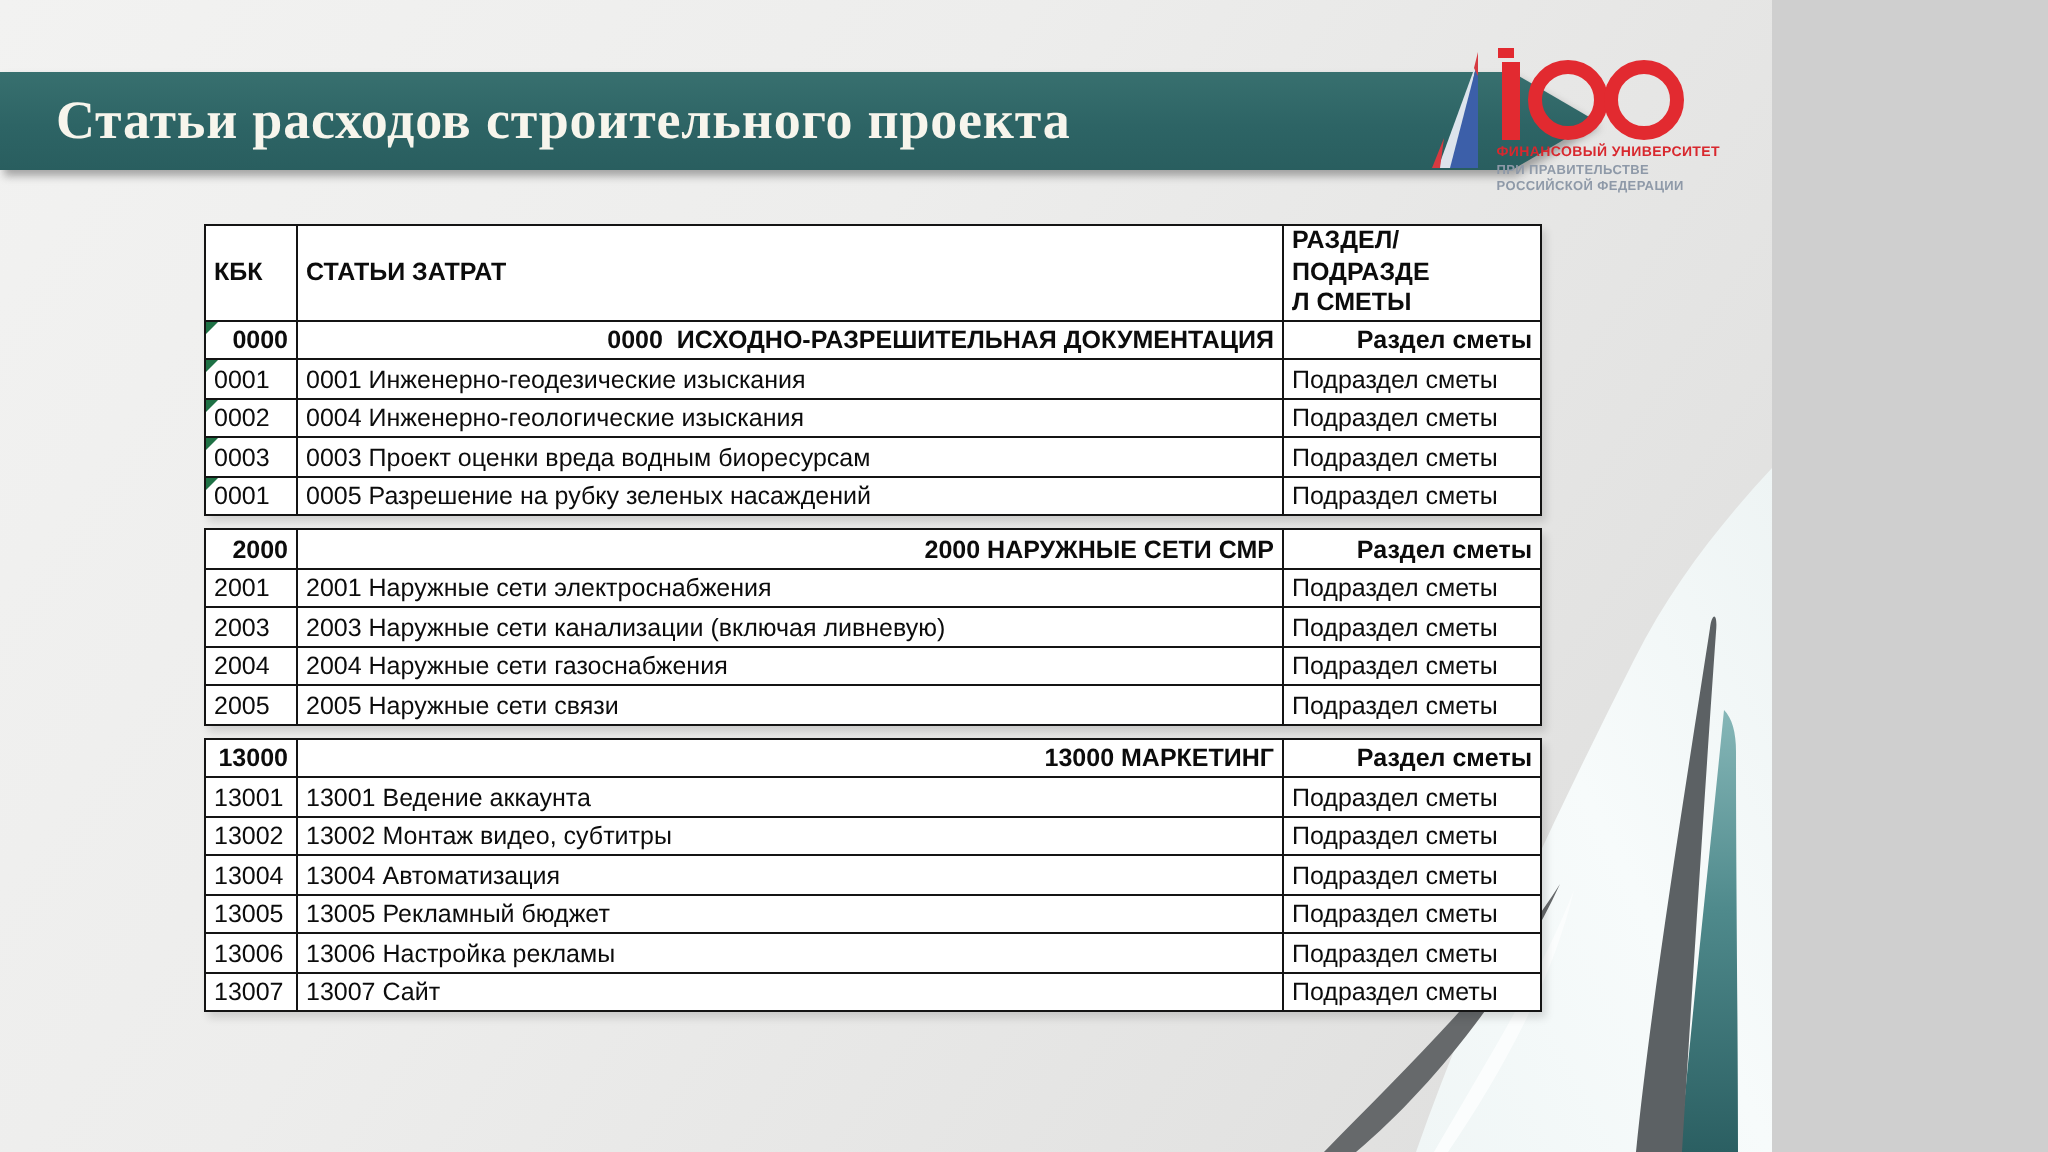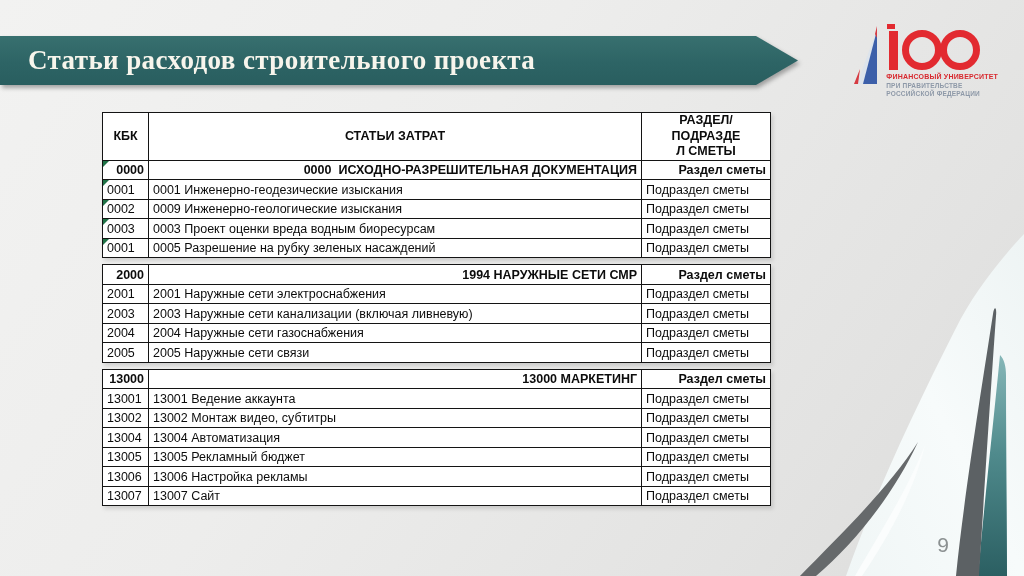--- a/index.html
+++ b/index.html
@@ -1,19 +1,20 @@
 <!DOCTYPE html>
 <html><head>
 <meta charset="utf-8">
 <style>
   html,body{margin:0;padding:0;background:#cfcfcf;}
   .slide{
-    position:relative;width:1024px;height:576px;overflow:hidden;
+    position:relative;width:856px;height:576px;overflow:hidden;
     background:linear-gradient(125deg,#f2f2f1 0%,#ededec 40%,#e3e3e2 78%,#dcdcdb 100%);
     font-family:"Liberation Sans",sans-serif;
+    padding-left:30px;
   }
   
   .corner-decor{position:absolute;right:0;bottom:0;pointer-events:none;}
   
   .banner{
     position:absolute;left:0;top:36px;width:800px;height:49px;
     filter:drop-shadow(2px 3px 2px rgba(70,70,70,0.45));
   }
   .banner-shape{
     position:absolute;inset:0;
@@ -35,21 +36,21 @@
   .tables{position:absolute;left:102px;top:112px;width:668px;}
   table.tbl{
     border-collapse:collapse;table-layout:fixed;width:668px;background:#fff;
     margin-bottom:6px;box-shadow:2px 3px 4px rgba(0,0,0,0.13);
   }
   table.tbl td,table.tbl th{
     border:1px solid #141414;font-size:12.5px;color:#0c0c0c;
     padding:0 4px;height:18.5px;vertical-align:middle;overflow:hidden;
   }
   table.tbl{border:1.5px solid #000;}
-  table.tbl th{height:34px;font-weight:bold;text-align:center;font-size:12.5px;}
+  table.tbl th{height:34px;font-weight:bold;text-align:left;font-size:12.5px;}
   th.c-sec{white-space:pre-line;line-height:1.25;}
   col.w-kbk{width:46px;}
   col.w-item{width:493px;}
   col.w-sec{width:129px;}
   td.c-kbk{position:relative;padding-left:5px;}
   td.c-item{white-space:pre-wrap;padding-left:5px;}
   td.c-sec{padding-left:5px;}
   tr.bold-row td{font-weight:bold;text-align:right;}
   .flag{
     position:absolute;top:0;left:0;width:0;height:0;
@@ -135,21 +136,21 @@
           <td class="c-item">0000  ИСХОДНО-РАЗРЕШИТЕЛЬНАЯ ДОКУМЕНТАЦИЯ</td>
           <td class="c-sec">Раздел сметы</td>
         </tr>
         <tr>
           <td class="c-kbk"><span class="flag"></span><span>0001</span></td>
           <td class="c-item">0001 Инженерно-геодезические изыскания</td>
           <td class="c-sec">Подраздел сметы</td>
         </tr>
         <tr>
           <td class="c-kbk"><span class="flag"></span><span>0002</span></td>
-          <td class="c-item">0009 Инженерно-геологические изыскания</td>
+          <td class="c-item">0004 Инженерно-геологические изыскания</td>
           <td class="c-sec">Подраздел сметы</td>
         </tr>
         <tr>
           <td class="c-kbk"><span class="flag"></span><span>0003</span></td>
           <td class="c-item">0003 Проект оценки вреда водным биоресурсам</td>
           <td class="c-sec">Подраздел сметы</td>
         </tr>
         <tr>
           <td class="c-kbk"><span class="flag"></span><span>0001</span></td>
           <td class="c-item">0005 Разрешение на рубку зеленых насаждений</td>
@@ -160,21 +161,21 @@
 
     <table class="tbl">
       <colgroup>
           <col class="w-kbk">
           <col class="w-item">
           <col class="w-sec">
         </colgroup>
       <tbody>
         <tr class="bold-row">
           <td class="c-kbk"><span>2000</span></td>
-          <td class="c-item">1994 НАРУЖНЫЕ СЕТИ СМР</td>
+          <td class="c-item">2000 НАРУЖНЫЕ СЕТИ СМР</td>
           <td class="c-sec">Раздел сметы</td>
         </tr>
         <tr>
           <td class="c-kbk"><span>2001</span></td>
           <td class="c-item">2001 Наружные сети электроснабжения</td>
           <td class="c-sec">Подраздел сметы</td>
         </tr>
         <tr>
           <td class="c-kbk"><span>2003</span></td>
           <td class="c-item">2003 Наружные сети канализации (включая ливневую)</td>

